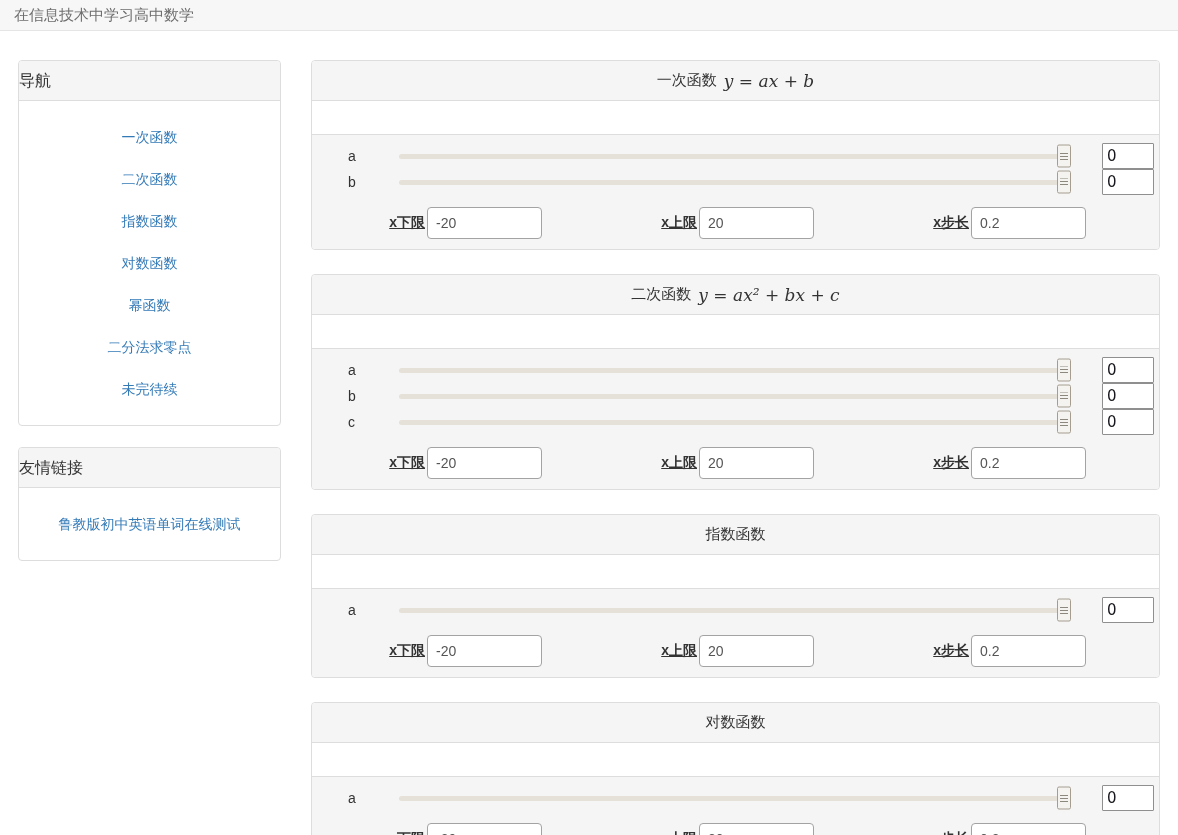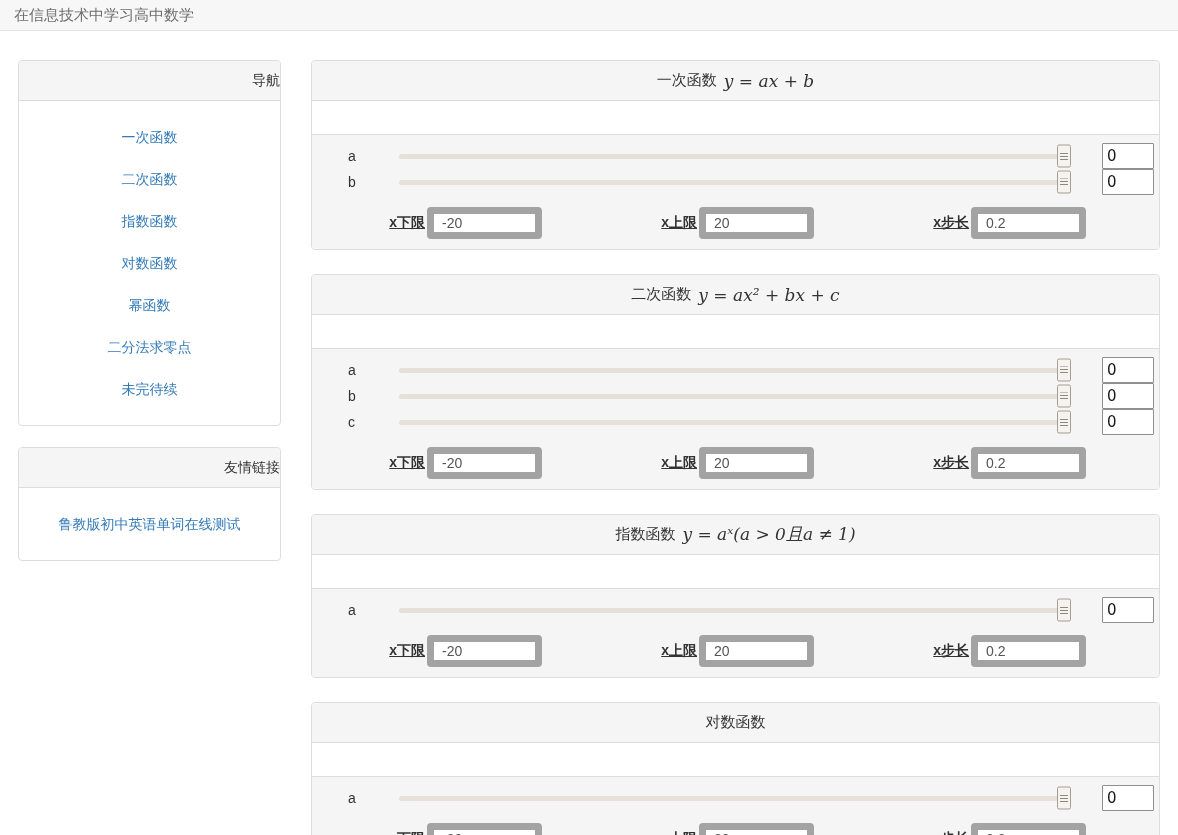--- a/index.html
+++ b/index.html
@@ -9,22 +9,22 @@
     font-family:"Liberation Sans","DejaVu Sans",sans-serif;
   }
   
   .navbar { position:absolute; top:0; left:0; width:1178px; height:31px;
     background:#f7f7f7; border-bottom:1px solid #e5e5e5; }
   .navbar-title { line-height:30px; padding-left:14px; font-size:15px; color:#6e6e6e; }
 
   
   .sidebar { position:absolute; left:18px; top:60px; width:263px; }
   .side-panel { border:1px solid #ddd; border-radius:4px; background:#fff; margin-bottom:21px; }
-  .side-heading { height:40px; line-height:39px; text-align:right; background:#f5f5f5;
-    border-bottom:1px solid #ddd; font-size:14px; color:#333; border-radius:3px 3px 0 0; }
+  .side-heading { height:40px; line-height:39px; text-align:left; background:#f5f5f5;
+    border-bottom:1px solid #ddd; font-size:16px; color:#333; border-radius:3px 3px 0 0; }
   .side-body { padding:15px 0; }
   .nav-link { display:block; height:42px; line-height:42px; text-align:center;
     color:#337ab7; font-size:14px; text-decoration:none; cursor:pointer; }
 
   
   .main { position:absolute; left:311px; top:60px; width:849px; }
   .panel { border:1px solid #ddd; border-radius:4px; background:#fff; margin-bottom:24px; }
   .panel-heading { height:40px; display:flex; align-items:center; justify-content:center;
     gap:7px; background:#f5f5f5; border-bottom:1px solid #ddd; border-radius:3px 3px 0 0; }
   .panel-title-cn { font-size:15px; color:#333; }
@@ -45,21 +45,21 @@
     background:repeating-linear-gradient(to bottom,#8d887e 0 1px,transparent 1px 3px); }
   .slider-value { width:52px; height:26px; margin-left:38px; border:1px solid #8f8f8f;
     background:#fff; font-size:15px; color:#16161d; padding:1px 4px;
     font-family:"DejaVu Sans",sans-serif; border-radius:1px; }
 
   
   .limits-row { display:flex; align-items:center; margin-top:12px; height:32px; padding-left:36px; }
   .limit-group { display:flex; align-items:center; }
   .limit-group + .limit-group { margin-left:78px; }
   .limit-label { width:77px; text-align:right; font-weight:bold; font-size:14px; color:#333;text-decoration:underline; }
-  .limit-input { width:115px; height:32px; border:7px solid #a3a3a3; border-radius:4px;
+  .limit-input { width:115px; height:32px; border:1px solid #a3a3a3; border-radius:4px;
     padding:6px 8px; font-size:14px; color:#555; background:#fff; margin-left:2px; }
 </style>
 </head>
 <body>
 
 <div class="navbar">
   <div class="navbar-title">在信息技术中学习高中数学</div>
 </div>
 
 <div class="sidebar">
@@ -174,21 +174,20 @@
           <span class="limit-label">x步长</span>
           <input class="limit-input" type="text" value="0.2" style="">
         </div>
       </div>
     </div>
   </div>
 
   <div class="panel">
     <div class="panel-heading">
       <span class="panel-title-cn">指数函数</span>
-      <span class="panel-title-math">y = aˣ(a &gt; 0且a ≠ 1)</span>
     </div>
     <div class="plot-area"></div>
     <div class="panel-footer">
       <div class="slider-row">
         <span class="slider-label">a</span>
         <div class="slider-track">
           <div class="slider-handle">
               <span class="grip"></span>
             </div>
         </div>

